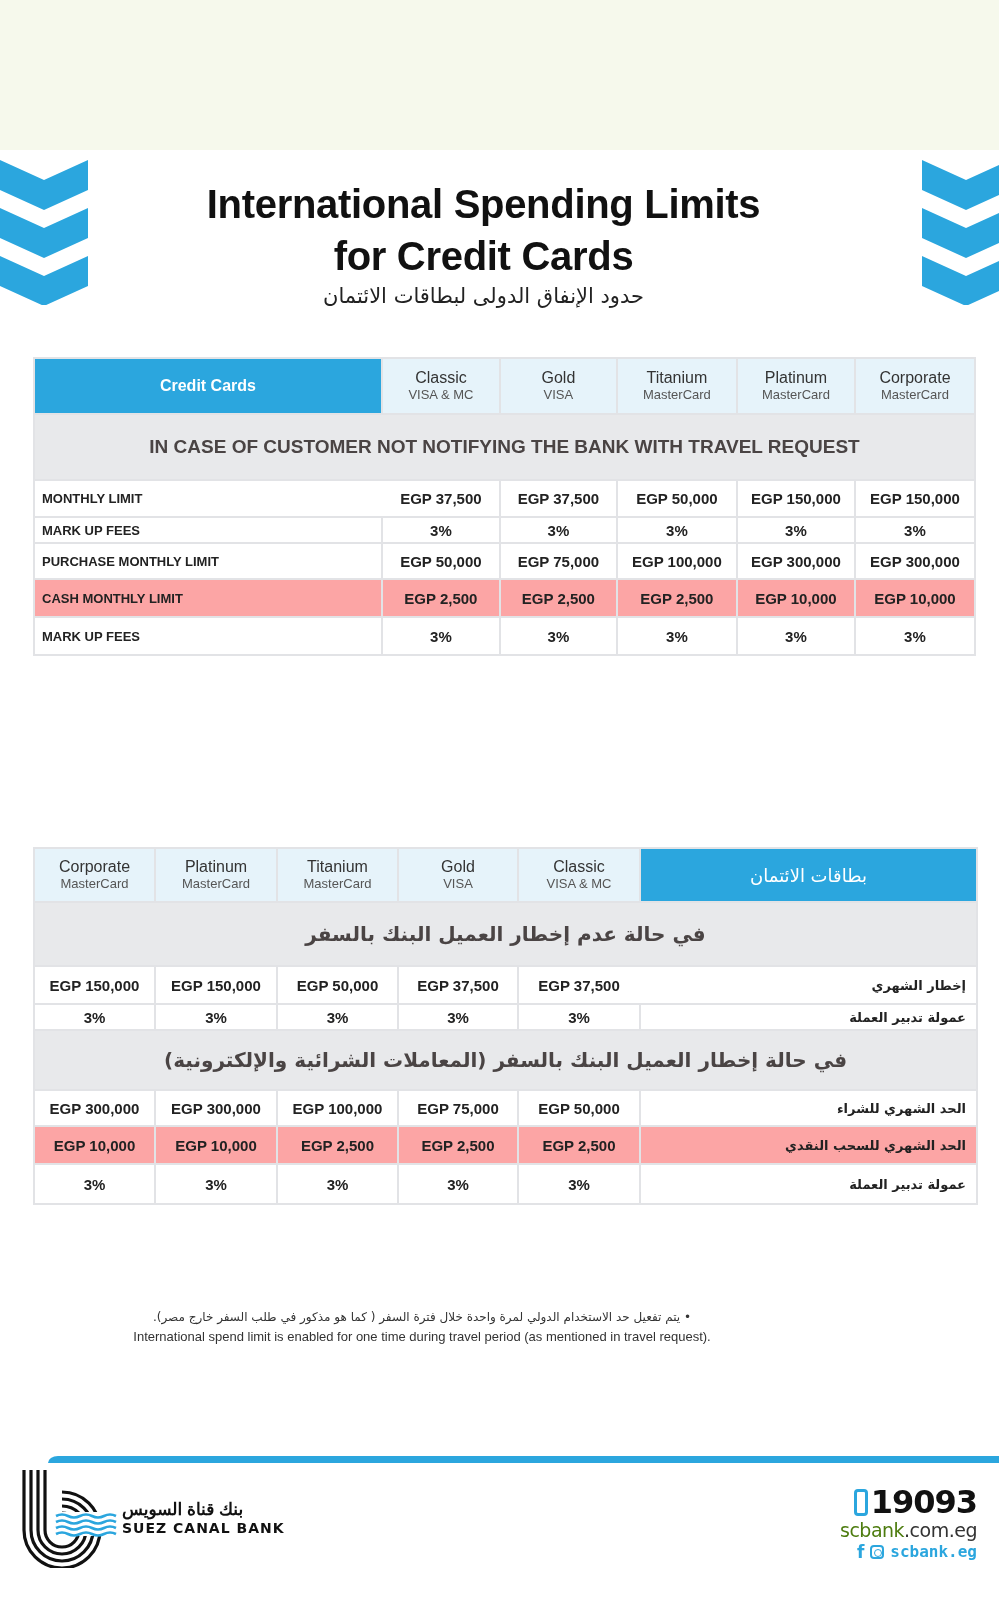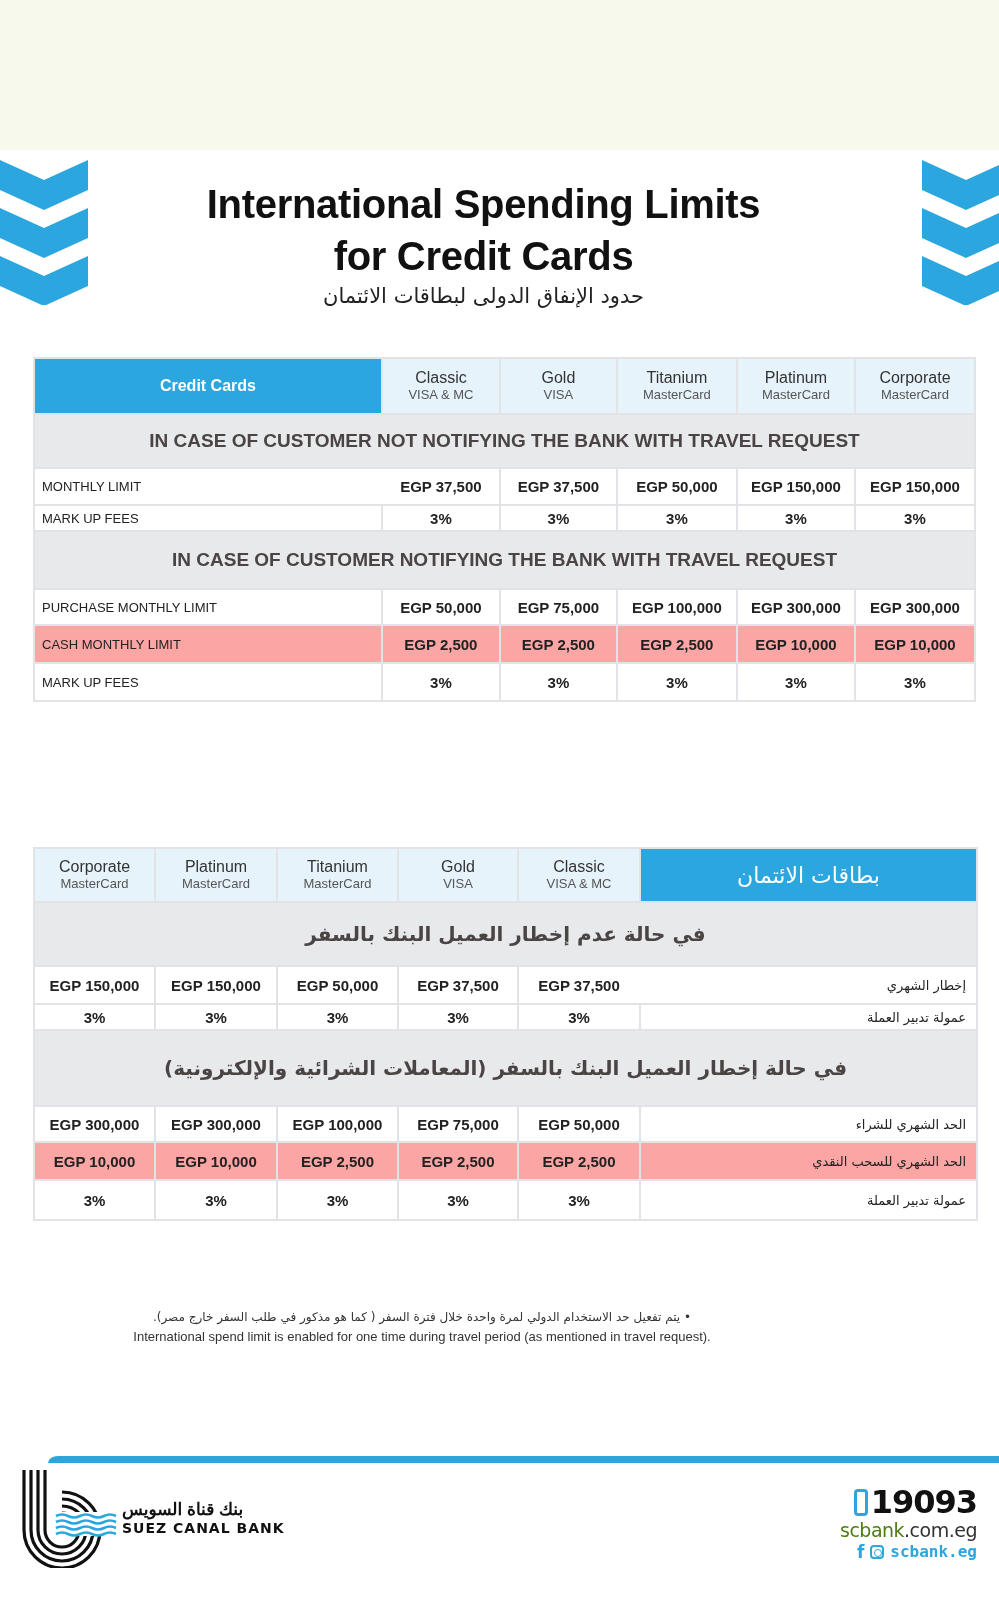--- a/index.html
+++ b/index.html
@@ -19,24 +19,24 @@
   table.limits { position: absolute; left: 33px; width: 943px; border-collapse: collapse; table-layout: fixed; }
   table.limits td, table.limits th { border: 2px solid #e2e3e6; text-align: center; vertical-align: middle; }
   .en-table { top: 357px; }
   .ar-table { top: 847px; }
 
   .hdr-main { background: #2ba6de; color: #fff; font-family: "Liberation Sans", sans-serif; font-weight: bold; font-size: 16px; }
   .hdr-card { background: #e6f3fa; color: #333; font-weight: normal; }
   .hdr-card .card-name { font-family: "Liberation Sans", sans-serif; font-size: 16px; line-height: 18px; display: block; color: #333; }
   .hdr-card .card-type { font-family: "Liberation Sans", sans-serif; font-size: 13px; line-height: 16px; display: block; color: #555; }
 
-  .section-row td { background: #e8e9eb; font-family: "Liberation Sans", sans-serif; font-weight: bold; font-size: 19px; color: #4a4444; height: 54px; }
+  .section-row td { background: #e8e9eb; font-family: "Liberation Sans", sans-serif; font-weight: bold; font-size: 19px; color: #4a4444; height: 66px; }
   .ar-table .section-row td { font-family: "DejaVu Sans", sans-serif; font-size: 20px; direction: rtl; }
 
-  .label { text-align: left !important; padding-left: 7px; font-family: "Liberation Sans", sans-serif; font-weight: normal; font-size: 13px; color: #222; }
+  .label { text-align: left !important; padding-left: 7px; font-family: "Liberation Sans", sans-serif; font-weight: bold; font-size: 13px; color: #222; }
   .ar-table .label { text-align: right !important; padding-right: 10px; padding-left: 0; font-family: "DejaVu Sans", sans-serif; font-size: 13px; direction: rtl; }
   .val { font-family: "Liberation Sans", sans-serif; font-weight: bold; font-size: 15px; color: #222; }
   .gray td { background: #fca5a5; }
   .noborder-l { border-right-color: transparent !important; }
   .noborder-r { border-left-color: transparent !important; }
 
   .notes { position: absolute; top: 1310px; left: 0; width: 844px; text-align: center; font-family: "Liberation Sans", sans-serif; color: #333; }
   .note-ar { font-family: "DejaVu Sans", sans-serif; font-size: 12px; direction: rtl; color: #333; }
   .note-en { font-size: 13px; margin-top: 5px; color: #333; }
   .note-currency { margin-top: 24px; font-size: 13px; color: #333; }
@@ -128,23 +128,20 @@
     <td class="val">EGP 150,000</td>
   </tr>
   <tr style="height:26px">
     <td class="label">MARK UP FEES</td>
     <td class="val">3%</td>
     <td class="val">3%</td>
     <td class="val">3%</td>
     <td class="val">3%</td>
     <td class="val">3%</td>
   </tr>
-  <tr class="section-row" style="height:58px">
-    <td colspan="6" style="height:58px">IN CASE OF CUSTOMER NOTIFYING THE BANK WITH TRAVEL REQUEST</td>
-  </tr>
   <tr style="height:36px">
     <td class="label">PURCHASE MONTHLY LIMIT</td>
     <td class="val">EGP 50,000</td>
     <td class="val">EGP 75,000</td>
     <td class="val">EGP 100,000</td>
     <td class="val">EGP 300,000</td>
     <td class="val">EGP 300,000</td>
   </tr>
   <tr class="gray" style="height:38px">
     <td class="label">CASH MONTHLY LIMIT</td>
@@ -189,21 +186,21 @@
           <span class="card-type">MasterCard</span>
         </td>
     <td class="hdr-card">
           <span class="card-name">Gold</span>
           <span class="card-type">VISA</span>
         </td>
     <td class="hdr-card">
           <span class="card-name">Classic</span>
           <span class="card-type">VISA &amp; MC</span>
         </td>
-    <td class="hdr-main" style="font-family:'DejaVu Sans',sans-serif;font-weight:normal;font-size:22px;direction:rtl;">بطاقات الائتمان</td>
+    <td class="hdr-main" style="font-family:'DejaVu Sans',sans-serif;font-weight:normal;font-size:18px;direction:rtl;">بطاقات الائتمان</td>
   </tr>
   <tr class="section-row">
     <td colspan="6" style="height:64px">في حالة عدم إخطار العميل البنك بالسفر</td>
   </tr>
   <tr style="height:38px">
     <td class="val">EGP 150,000</td>
     <td class="val">EGP 150,000</td>
     <td class="val">EGP 50,000</td>
     <td class="val">EGP 37,500</td>
     <td class="val noborder-l">EGP 37,500</td>
@@ -211,21 +208,21 @@
   </tr>
   <tr style="height:26px">
     <td class="val">3%</td>
     <td class="val">3%</td>
     <td class="val">3%</td>
     <td class="val">3%</td>
     <td class="val">3%</td>
     <td class="label">عمولة تدبير العملة</td>
   </tr>
   <tr class="section-row">
-    <td colspan="6" style="height:76px">في حالة إخطار العميل البنك بالسفر (المعاملات الشرائية والإلكترونية)</td>
+    <td colspan="6" style="height:60px">في حالة إخطار العميل البنك بالسفر (المعاملات الشرائية والإلكترونية)</td>
   </tr>
   <tr style="height:36px">
     <td class="val">EGP 300,000</td>
     <td class="val">EGP 300,000</td>
     <td class="val">EGP 100,000</td>
     <td class="val">EGP 75,000</td>
     <td class="val">EGP 50,000</td>
     <td class="label">الحد الشهري للشراء</td>
   </tr>
   <tr class="gray" style="height:38px">

